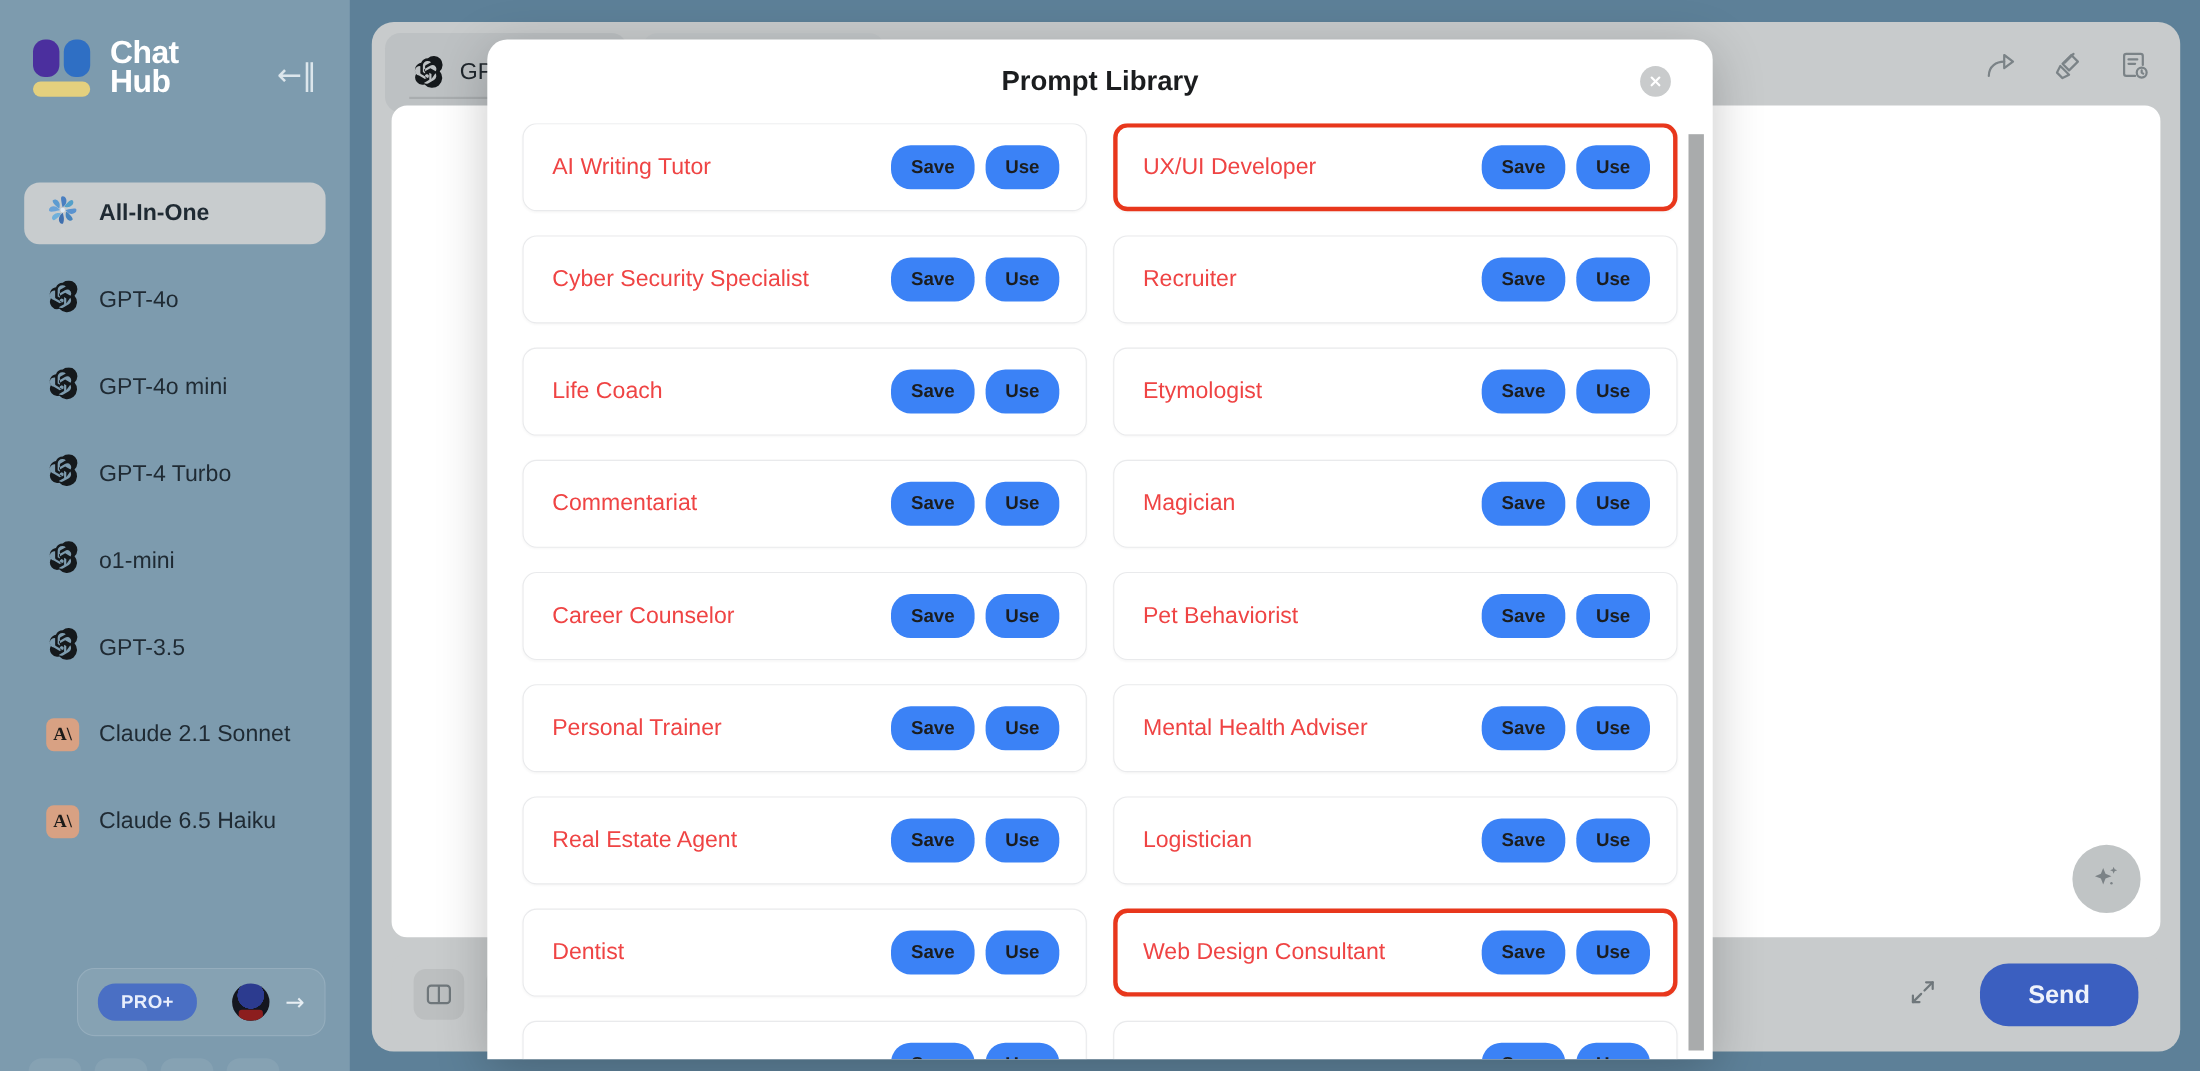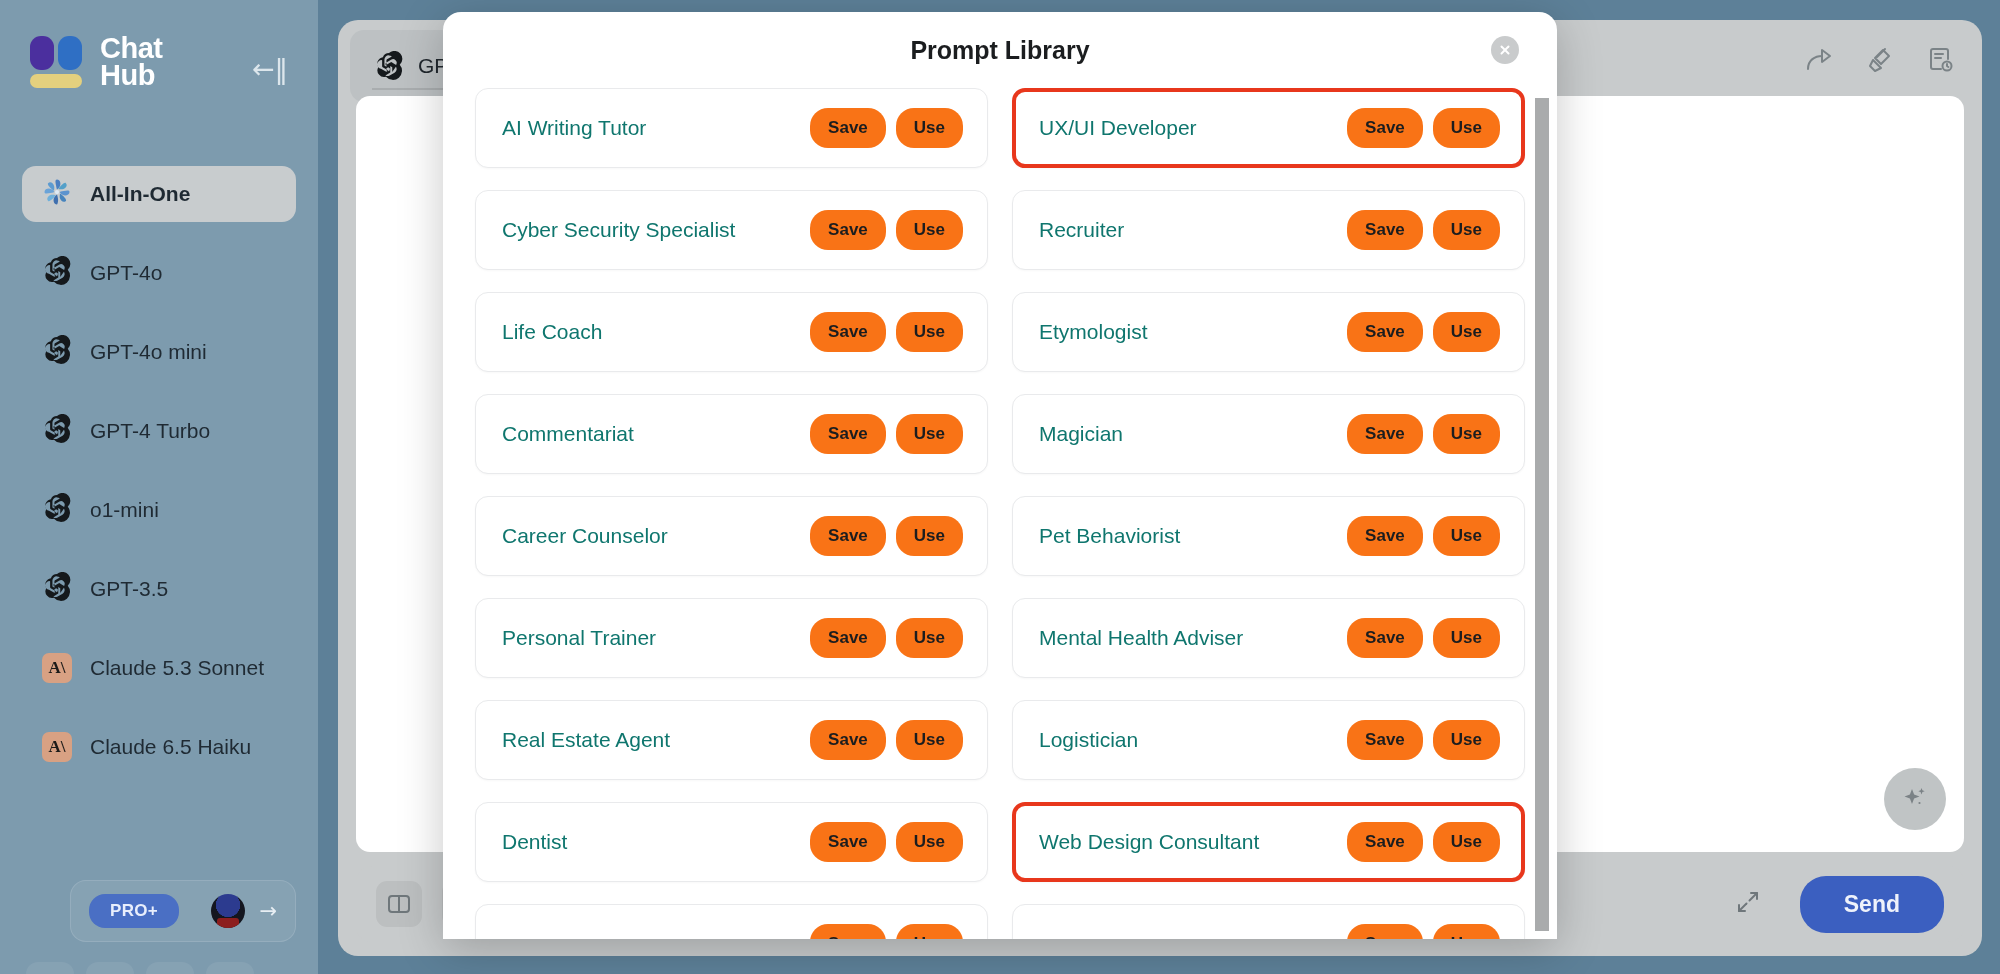--- a/index.html
+++ b/index.html
@@ -108,21 +108,21 @@
   .comp-right { margin-left: auto; display: flex; align-items: center; gap: 38px; }
   .expand-ico { color: #6f777b; cursor: pointer; }
   .send-btn {
     background: #3b5fc0; color: #eef2fb; font-size: 23px; font-weight: 600;
     padding: 15px 44px; border-radius: 26px; cursor: pointer; border: none;
     font-family: "Liberation Sans", sans-serif;
   }
 
   
   .modal {
-    position: absolute; left: 443px; top: 12px; width: 1114px; height: 927px;
+    position: absolute; left: 443px; top: 36px; width: 1114px; height: 927px;
     background: #fff; border-radius: 18px 18px 0 0;
     box-shadow: 0 10px 46px rgba(0,0,0,0.22);
     overflow: hidden;
   }
   .modal-header {
     position: relative; height: 76px; display: flex; align-items: center; justify-content: center;
   }
   .modal-title { font-size: 25px; font-weight: 700; color: #1b1d1f; }
   .modal-close {
     position: absolute; right: 38px; top: 24px;
@@ -135,24 +135,24 @@
     position: absolute; left: 0; right: 0; top: 76px; bottom: 0;
     padding: 0 32px 0 32px; overflow: hidden;
   }
   .grid { display: grid; grid-template-columns: 1fr 1fr; column-gap: 24px; row-gap: 22px; }
   .pcard {
     height: 80px; background: #fff; border: 1px solid #e9eaec; border-radius: 13px;
     display: flex; align-items: center; padding: 0 24px 0 26px; cursor: pointer;
     box-shadow: 0 1px 2px rgba(0,0,0,0.03);
   }
   .pcard.highlight { border: 4px solid #e8371c; padding: 0 21px 0 23px; }
-  .pname { font-size: 21px; color: #0f766e; }
+  .pname { font-size: 21px; color: #ef4444; }
   .pbtns { margin-left: auto; display: flex; gap: 10px; }
   .pbtn {
-    background: #f97316; color: #1b1d1f; font-size: 17px; font-weight: 600;
+    background: #3b82f6; color: #1b1d1f; font-size: 17px; font-weight: 600;
     padding: 10px 18px; border-radius: 18px; border: none; cursor: pointer;
     font-family: "Liberation Sans", sans-serif;
   }
   .scrollbar {
     position: absolute; right: 8px; top: 86px; bottom: 8px; width: 14px;
     background: #a9abac; border-radius: 0;
   }
 </style>
 </head>
 <body>
@@ -216,21 +216,21 @@
           <span class="mlabel">o1-mini</span>
         </div>
         <div class="model-item">
           <span><svg class="oai-ico" viewBox="0 0 24 24" fill="#15191c">
               <path d="M12 1.6a5.3 5.3 0 00-4.9 3.3A5.3 5.3 0 003.4 13a5.3 5.3 0 006.2 7.6A5.3 5.3 0 0020.6 11 5.3 5.3 0 0012 1.6zm0 1.9a3.5 3.5 0 012.3.9l-3.9 2.2a.9.9 0 00-.45.8v5.2l-1.6-.95V6.9A3.4 3.4 0 0112 3.5zm4.6 3.2a3.4 3.4 0 011.1 4.4l-3.9-2.25-4.5 2.6v-1.9l4.3-2.5a3.4 3.4 0 013-.35zM6.5 7.3v4.95a.9.9 0 00.45.8l4.5 2.6-1.6.95-4.3-2.5A3.4 3.4 0 016.5 7.3zm11 5.25a3.4 3.4 0 01-1.05 4.8l-4.3 2.5a3.4 3.4 0 01-3.05-.35l3.9-2.25v-5.2l1.6.95v3.7zm-6.2.45l1.35.78v1.56l-1.35.78-1.35-.78v-1.56z"></path>
             </svg></span>
           <span class="mlabel">GPT-3.5</span>
         </div>
         <div class="model-item">
           <span class="claude-ico">A\</span>
-          <span class="mlabel">Claude 5.3 Sonnet</span>
+          <span class="mlabel">Claude 2.1 Sonnet</span>
         </div>
         <div class="model-item">
           <span class="claude-ico">A\</span>
           <span class="mlabel">Claude 6.5 Haiku</span>
         </div>
       </div>
 
     <div class="divider-stub"></div>
 
     <div class="sidebar-bottom">

